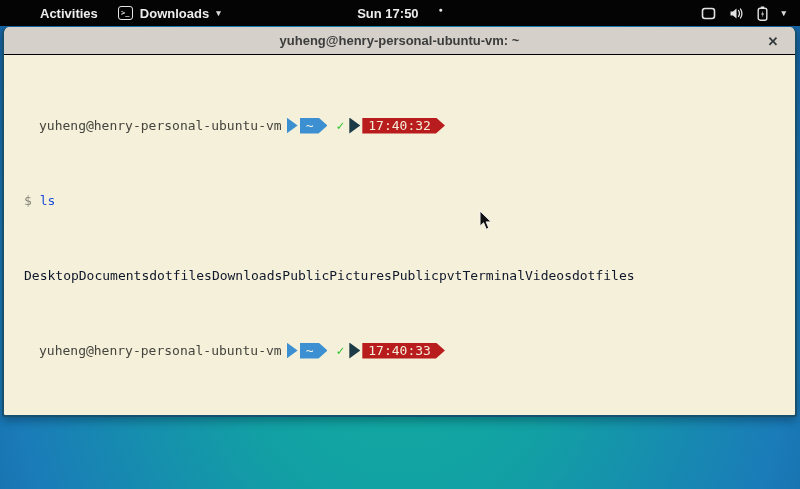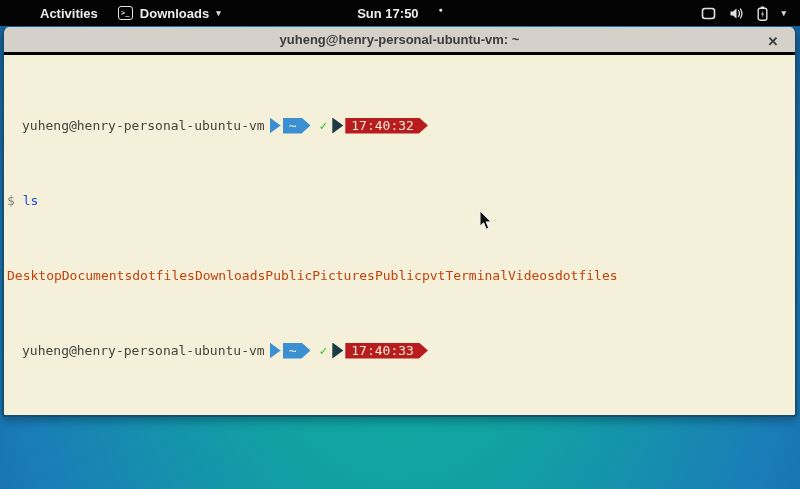--- a/index.html
+++ b/index.html
@@ -43,56 +43,56 @@
   
   .window {
     position:absolute; left:2px; top:27px; width:795px; height:390px;
     border:2px solid #17506e; border-top:none;
     border-radius:7px 7px 3px 3px;
     box-shadow:0 4px 10px rgba(0,20,40,.35);
     background:#f5f0da;
     overflow:hidden;
   }
   .titlebar {
-    height:28px; background:#d5d1ca; border-bottom:3px solid #000000;
+    height:28px; background:#d5d1ca; border-bottom:1px solid #000000;
     border-radius:6px 6px 0 0;
     display:flex; align-items:center; justify-content:center; position:relative;
     font-size:13px; font-weight:bold; color:#3c3c3c;
   }
   .close-btn {
     position:absolute; right:12px; top:4px; width:20px; height:20px;
     display:flex; align-items:center; justify-content:center;
     color:#34393d; font-size:13px; font-weight:bold; cursor:pointer;
   }
 
   
   .term {
     font-family:"DejaVu Sans Mono", monospace;
     font-size:13px; line-height:15px; color:#47473f;
     padding:3px 2px 0 3px;
     white-space:pre;
   }
-  .trow { display:flex; align-items:center; height:15px; }
+  .trow { display:flex; align-items:center; height:15px;margin-left:17px; }
   .prompt-user { padding-left:15px; color:#45453e; }
   .pl { display:flex; align-items:center; height:16px; margin-left:5px; }
   .pl-head { width:11px; height:16px; clip-path:polygon(0 0,100% 50%,0 100%); }
   .pl-body {
     height:16px; display:flex; align-items:center;
     padding:0 4px 0 6px; margin-left:2px;
     clip-path:polygon(0 0,calc(100% - 9px) 0,100% 50%,calc(100% - 9px) 100%,0 100%);
     padding-right:14px;
   }
   .blue  .pl-head { background:#3c90d1; }
   .blue  .pl-body { background:#3c90d1; color:#eef3e2; }
   .dark  .pl-head { background:#1c3b46; }
   .dark  .pl-body { background:#b91c1c; color:#f2eedb; }
   .checkmark { color:#33c433; font-weight:bold; margin-left:9px; font-size:13px; }
   .shell-sym { color:#85857a; }
   .cmd { color:#1d4ed8; }
-  .ls-out { color:#c2410c; white-space:pre; }
+  .ls-out { color:#0f172a; white-space:pre; }
 
   
   .pointer { position:absolute; left:479px; top:210px; pointer-events:none; }
 </style>
 </head>
 <body>
 
 <div class="topbar">
   <div class="tb-left">
     <span class="activities">Activities</span>

